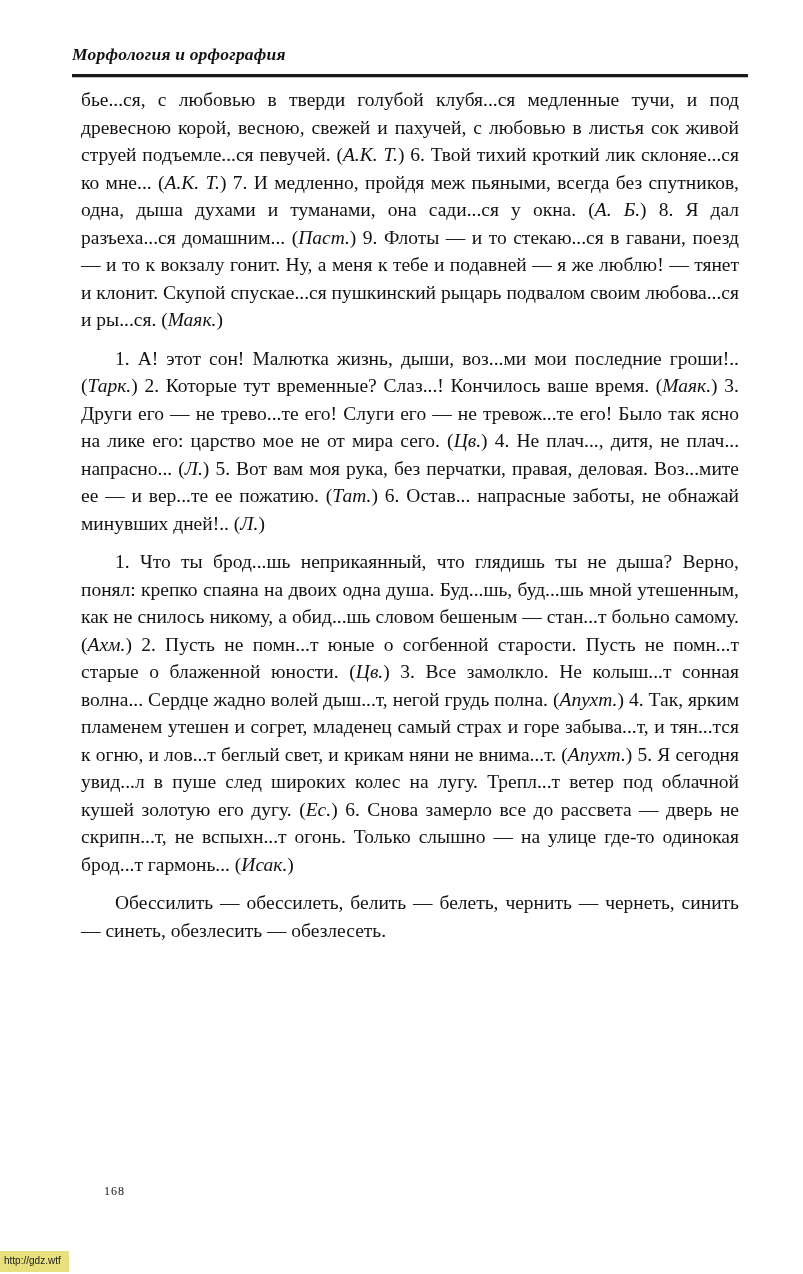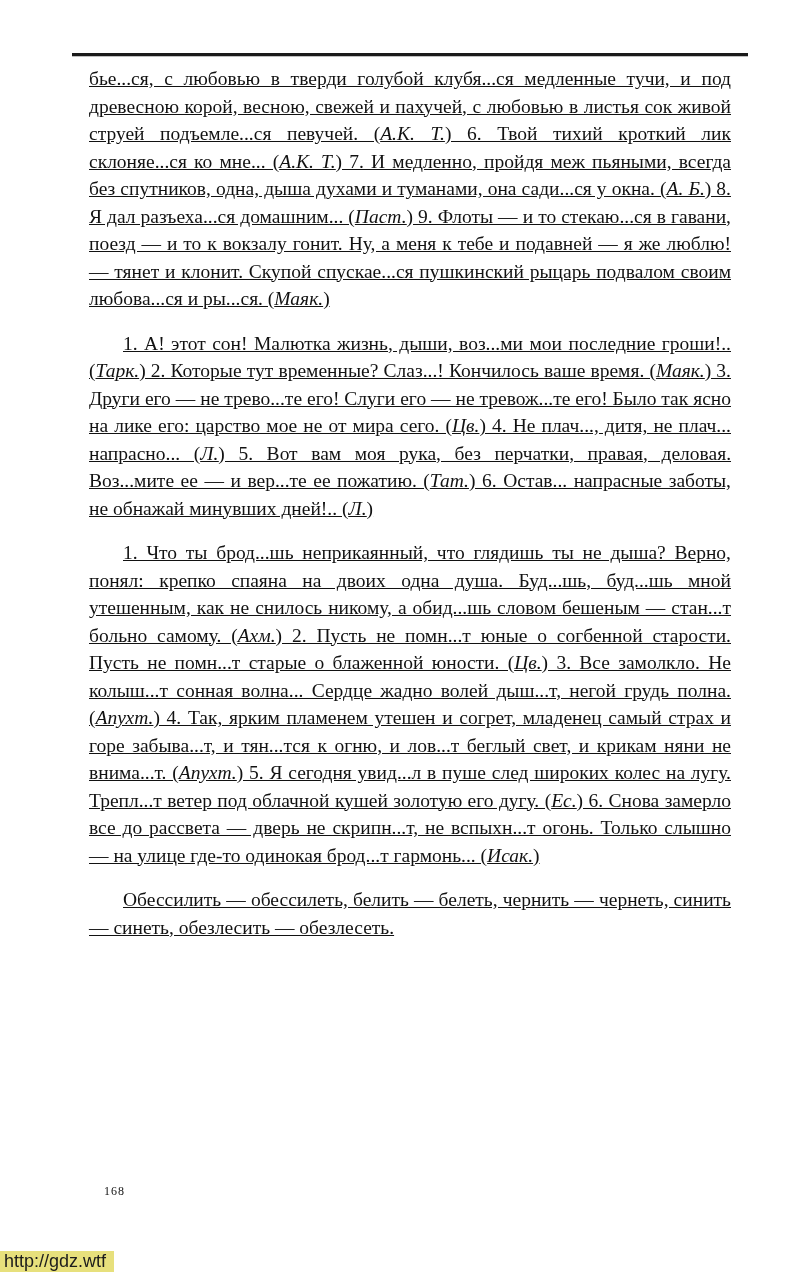--- a/index.html
+++ b/index.html
@@ -22,21 +22,21 @@
     line-height: 21px;
     letter-spacing: 0.2px;
   }
   .rule {
     height: 3px;
     background: #1a1a1a;
     margin-top: 9px;
     box-shadow: 0 1px 0 rgba(0,0,0,0.25);
   }
 
-  p { margin: 17px; text-align: justify; text-decoration: underline; }
+  p { margin: 9px; text-align: justify; }
   .body-para { font-size: 19.5px; line-height: 27.5px; }
   .cont { margin-top: 9px; text-indent: 0; }
   .indent { text-indent: 34px; }
   .mt-lg { margin-top: 19px; }
   .mt-sm { margin-top: 11px; }
 
   .ex-head { font-size: 16.5px; line-height: 25px; text-indent: 34px; }
   .ex-num { font-weight: bold; font-size: 20px; letter-spacing: 0.5px; }
   .it { font-style: italic; }
 
@@ -47,31 +47,32 @@
     font-size: 12px;
     letter-spacing: 1px;
   }
   .watermark {
     position: absolute;
     left: 0;
     bottom: 2px;
     background: #e7e07c;
     color: #1b1b1b;
     font-family: "Liberation Sans", sans-serif;
-    font-size: 18px;
+    font-size: 10px;
     line-height: 16px;
     padding: 2px 8px 3px 4px;
   }
 </style>
 </head>
 <body>
 
 <div class="page">
   <div class="content">
 
+    <div class="running-head">Морфология и орфография</div>
     <div class="rule"></div>
 
     <p class="body-para cont"><span>бье...ся, с любовью в тверди голубой клубя...ся медленные тучи, и под древесною корой, весною, свежей и пахучей, с любовью в листья сок живой струей подъемле...ся певучей. (</span><span class="it">А.К. Т.</span><span>) 6. Твой тихий кроткий лик склоняе...ся ко мне... (</span><span class="it">А.К. Т.</span><span>) 7. И медленно, пройдя меж пьяными, всегда без спутников, одна, дыша духами и туманами, она сади...ся у окна. (</span><span class="it">А. Б.</span><span>) 8. Я дал разъеха...ся домашним... (</span><span class="it">Паст.</span><span>) 9. Флоты — и то стекаю...ся в гавани, поезд — и то к вокзалу гонит. Ну, а меня к тебе и подавней — я же люблю! — тянет и клонит. Скупой спускае...ся пушкинский рыцарь подвалом своим любова...ся и ры...ся. (</span><span class="it">Маяк.</span><span>)</span></p>
 
     <p class="body-para indent mt-sm"><span>1. А! этот сон! Малютка жизнь, дыши, воз...ми мои последние гроши!.. (</span><span class="it">Тарк.</span><span>) 2. Которые тут временные? Слаз...! Кончилось ваше время. (</span><span class="it">Маяк.</span><span>) 3. Други его — не трево...те его! Слуги его — не тревож...те его! Было так ясно на лике его: царство мое не от мира сего. (</span><span class="it">Цв.</span><span>) 4. Не плач..., дитя, не плач... напрасно... (</span><span class="it">Л.</span><span>) 5. Вот вам моя рука, без перчатки, правая, деловая. Воз...мите ее — и вер...те ее пожатию. (</span><span class="it">Тат.</span><span>) 6. Остав... напрасные заботы, не обнажай минувших дней!.. (</span><span class="it">Л.</span><span>)</span></p>
 
     <p class="body-para indent mt-sm"><span>1. Что ты брод...шь неприкаянный, что глядишь ты не дыша? Верно, понял: крепко спаяна на двоих одна душа. Буд...шь, буд...шь мной утешенным, как не снилось никому, а обид...шь словом бешеным — стан...т больно самому. (</span><span class="it">Ахм.</span><span>) 2. Пусть не помн...т юные о согбенной старости. Пусть не помн...т старые о блаженной юности. (</span><span class="it">Цв.</span><span>) 3. Все замолкло. Не колыш...т сонная волна... Сердце жадно волей дыш...т, негой грудь полна. (</span><span class="it">Апухт.</span><span>) 4. Так, ярким пламенем утешен и согрет, младенец самый страх и горе забыва...т, и тян...тся к огню, и лов...т беглый свет, и крикам няни не внима...т. (</span><span class="it">Апухт.</span><span>) 5. Я сегодня увид...л в пуше след широких колес на лугу. Трепл...т ветер под облачной кушей золотую его дугу. (</span><span class="it">Ес.</span><span>) 6. Снова замерло все до рассвета — дверь не скрипн...т, не вспыхн...т огонь. Только слышно — на улице где-то одинокая брод...т гармонь... (</span><span class="it">Исак.</span><span>)</span></p>
 
     <p class="body-para indent mt-sm"><span>Обессилить — обессилеть, белить — белеть, чернить — чернеть, синить — синеть, обезлесить — обезлесеть.</span></p>
 

